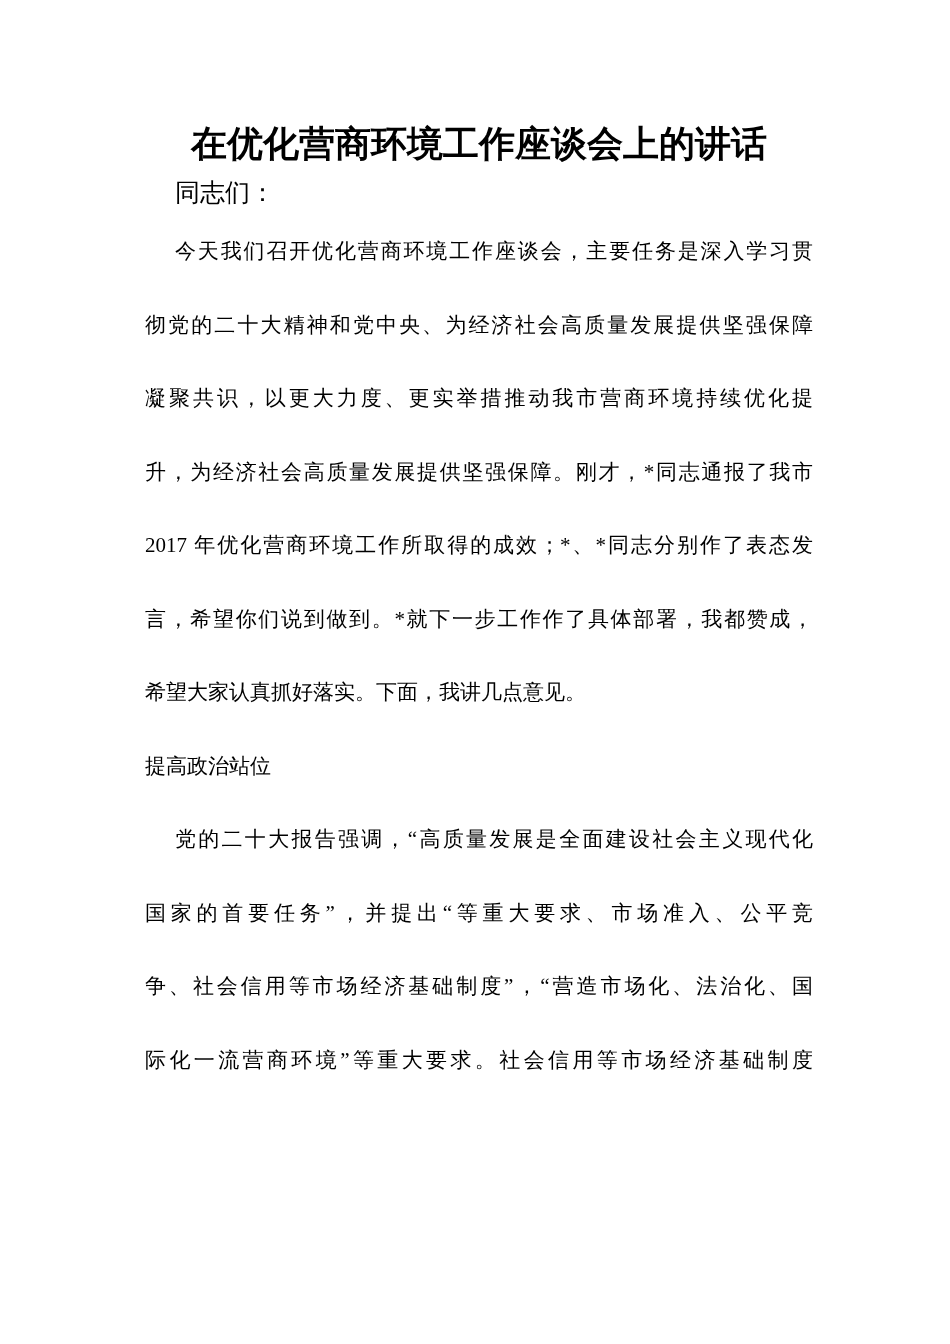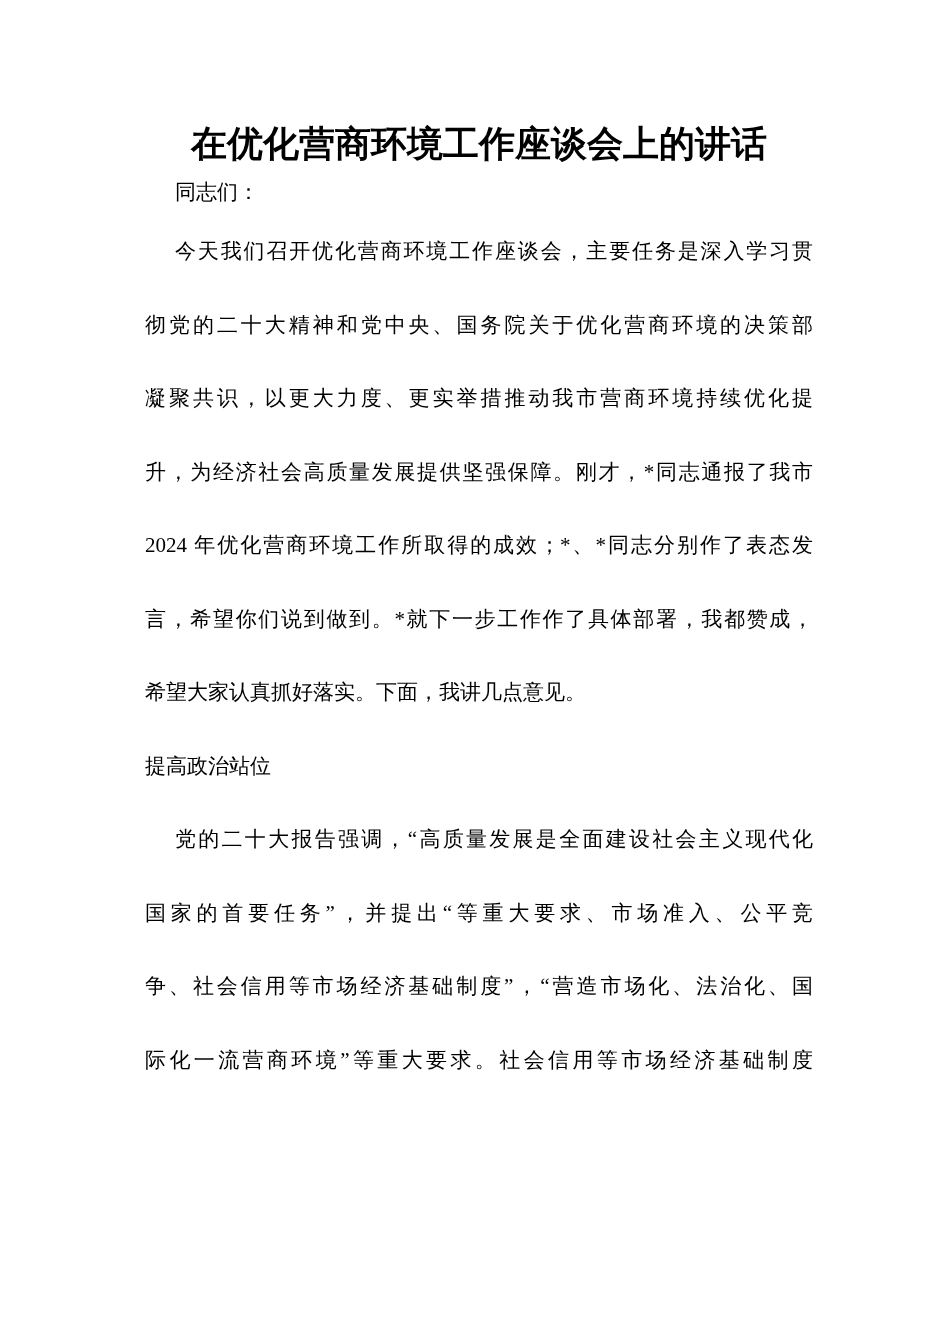--- a/index.html
+++ b/index.html
@@ -23,21 +23,21 @@
   .doc-title {
     margin-top: 118px;
     font-size: 36px;
     line-height: 52px;
     font-weight: bold;
     text-align: center;
     letter-spacing: 0px;
     white-space: nowrap;
   }
   .salutation {
-    font-size: 21px;
+    font-size: 25px;
     line-height: 45px;
     text-indent: 30px;
   }
   .line {
     font-size: 21px;
     line-height: 73.5px;
     height: 73.5px;
     overflow: hidden;
   }
   
@@ -52,24 +52,24 @@
 <body>
 
 <div class="page">
   <div class="text-block">
 
     <div class="doc-title">在优化营商环境工作座谈会上的讲话</div>
 
     <div class="salutation">同志们：</div>
 
     <div class="line fl jl">今天我们召开优化营商环境工作座谈会，主要任务是深入学习贯</div>
-    <div class="line jl">彻党的二十大精神和党中央、国务院关于优化营商环境的决策部</div>
+    <div class="line jl">彻党的二十大精神和党中央、为经济社会高质量发展提供坚强保障</div>
     <div class="line jl">凝聚共识，以更大力度、更实举措推动我市营商环境持续优化提</div>
     <div class="line jl">升，为经济社会高质量发展提供坚强保障。刚才，*同志通报了我市</div>
-    <div class="line jl">2024 年优化营商环境工作所取得的成效；*、*同志分别作了表态发</div>
+    <div class="line jl">2017 年优化营商环境工作所取得的成效；*、*同志分别作了表态发</div>
     <div class="line jl">言，希望你们说到做到。*就下一步工作作了具体部署，我都赞成，</div>
     <div class="line">希望大家认真抓好落实。下面，我讲几点意见。</div>
     <div class="line">提高政治站位</div>
     <div class="line fl jl">党的二十大报告强调，“高质量发展是全面建设社会主义现代化</div>
     <div class="line jl">国家的首要任务”，并提出“等重大要求、市场准入、公平竞</div>
     <div class="line jl">争、社会信用等市场经济基础制度”，“营造市场化、法治化、国</div>
     <div class="line jl">际化一流营商环境”等重大要求。社会信用等市场经济基础制度</div>
 
   </div>
 </div>

